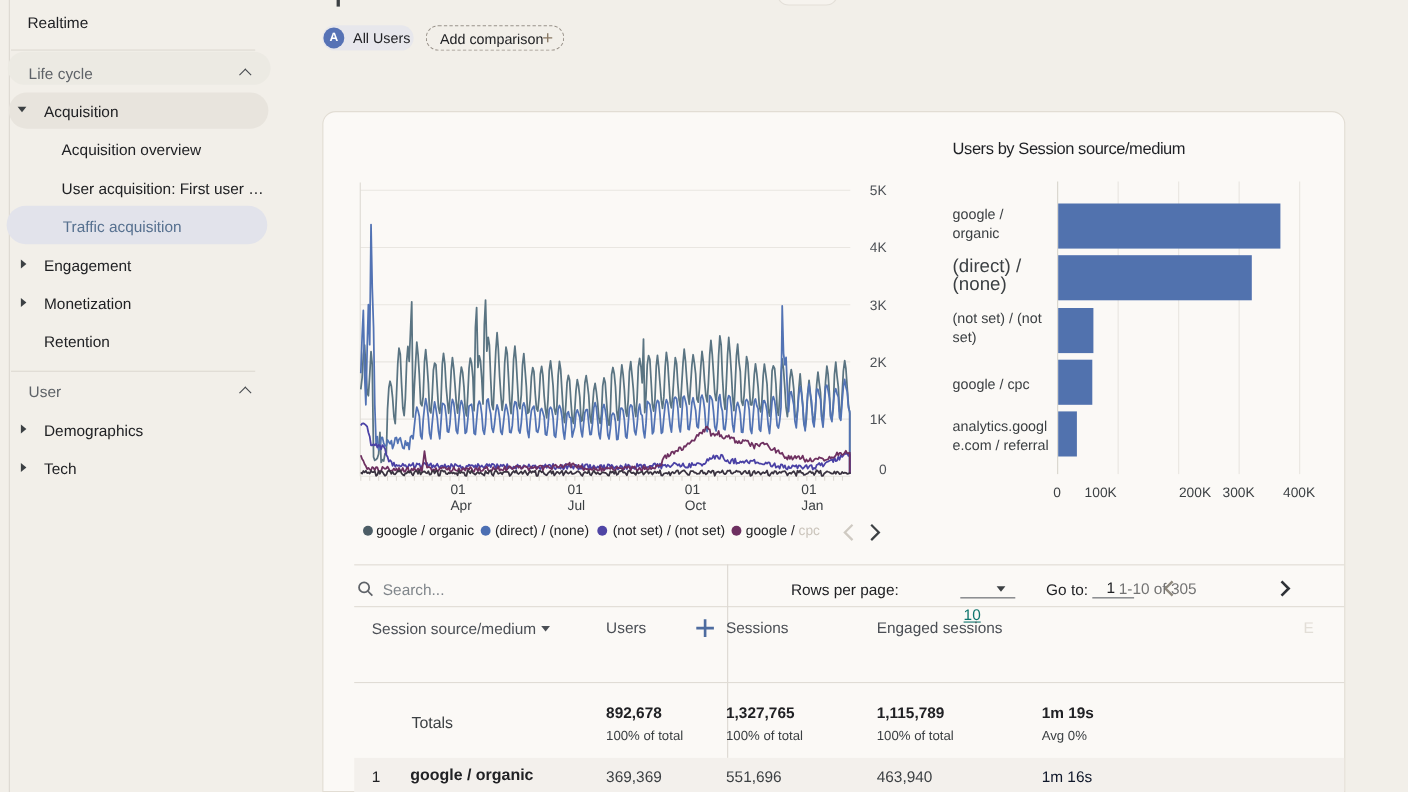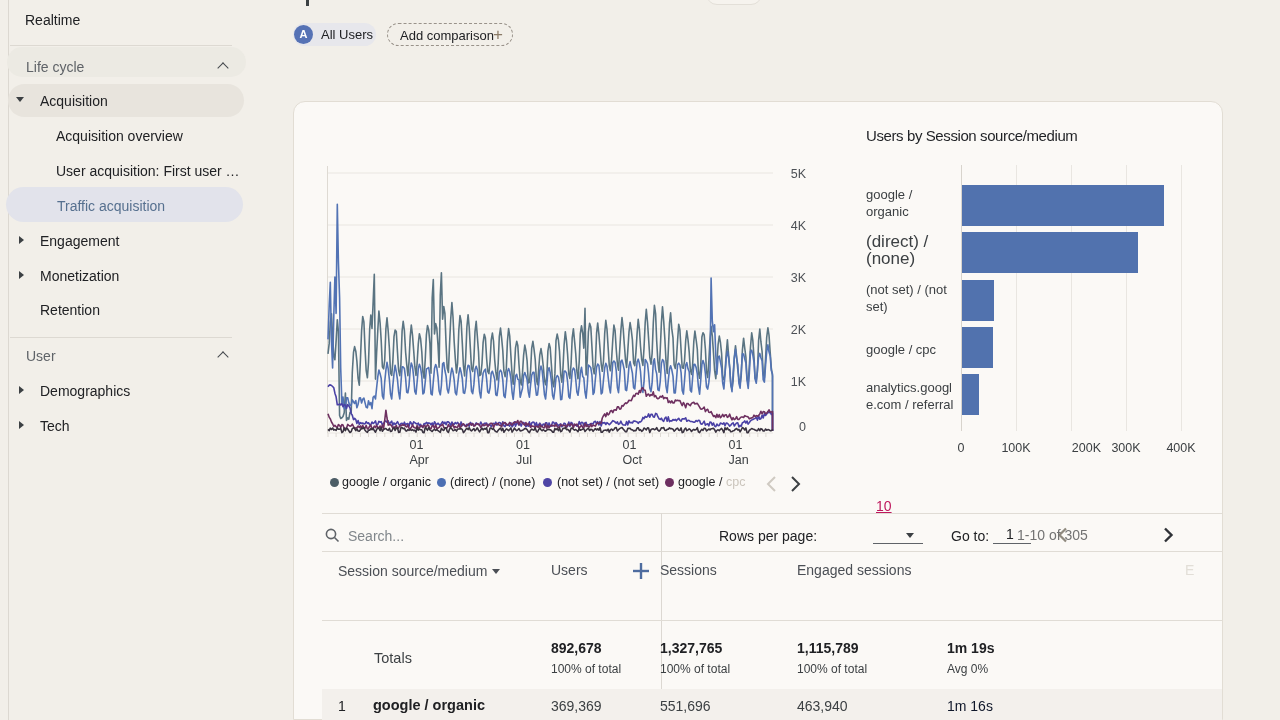--- a/index.html
+++ b/index.html
@@ -169,40 +169,40 @@
 <div class="abs" style="left:1016px; top:165px; width:1px; height:266px; background:#e9e6e1;"></div>
 <div class="abs" style="left:1071px; top:165px; width:1px; height:266px; background:#e9e6e1;"></div>
 <div class="abs" style="left:1126px; top:165px; width:1px; height:266px; background:#e9e6e1;"></div>
 <div class="abs" style="left:1181px; top:165px; width:1px; height:266px; background:#e9e6e1;"></div>
 <div class="abs" style="left:962px; top:184.5px; width:202px; height:41px; background:#5172ae;"></div>
 <div class="abs" style="left:962px; top:231.5px; width:176px; height:41px; background:#5172ae;"></div>
 <div class="abs" style="left:962px; top:280px; width:32px; height:41px; background:#5172ae;"></div>
 <div class="abs" style="left:962px; top:326.5px; width:30.5px; height:41px; background:#5172ae;"></div>
 <div class="abs" style="left:962px; top:373.5px; width:16.5px; height:41px; background:#5172ae;"></div>
 <div class="abs" style="left:931px; top:441px; width:60px; text-align:center; font-size:12.5px; color:#3c4043;">0</div>
-<div class="abs" style="left:986px; top:441px; width:60px; text-align:center; font-size:12.5px; color:#3c4043;">100K</div>
+<div class="abs" style="left:986px; top:441px; width:60px; font-size:12.5px; color:#3c4043;">100K</div>
 <div class="abs" style="left:1041px; top:441px; width:60px; text-align:right; font-size:12.5px; color:#3c4043;">200K</div>
 <div class="abs" style="left:1096px; top:441px; width:60px; text-align:center; font-size:12.5px; color:#3c4043;">300K</div>
 <div class="abs" style="left:1151px; top:441px; width:60px; text-align:center; font-size:12.5px; color:#3c4043;">400K</div>
 <div class="abs" style="left:866px; top:186px; width:100px; font-size:13px; line-height:17px; color:#3c4043;">google /<br>organic</div>
 <div class="abs" style="left:866px; top:233px; width:100px; font-size:17px; line-height:17px; color:#3c4043;">(direct) /<br>(none)</div>
 <div class="abs" style="left:866px; top:281px; width:100px; font-size:13px; line-height:17px; color:#3c4043;">(not set) / (not<br>set)</div>
 <div class="abs" style="left:866px; top:341px; width:100px; font-size:13px; line-height:17px; color:#3c4043;">google / cpc</div>
 <div class="abs" style="left:866px; top:379px; width:100px; font-size:13px; line-height:17px; color:#3c4043;">analytics.googl<br>e.com / referral</div>
 
 <div class="abs" style="left:322px; top:513px; width:900px; height:1px; background:#e0dcd5;"></div>
 <svg class="abs" style="left:325px; top:528px;" width="15" height="15" xmlns="http://www.w3.org/2000/svg">
       <circle cx="6" cy="6" r="4.6" fill="none" stroke="#5f6368" stroke-width="1.6"></circle>
       <line x1="9.5" y1="9.5" x2="13.5" y2="13.5" stroke="#5f6368" stroke-width="1.6"></line>
     </svg>
 <div class="abs" style="left:348px; top:528px; font-size:14px; color:#80868b;">Search...</div>
 <div class="abs" style="left:322px; top:551px; width:900px; height:1px; background:#e0dcd5;"></div>
 <div class="abs num" style="left:719px; top:528px; width:150px; font-size:14px; color:#202124;">Rows per page:</div>
 <div class="abs" style="left:873px; top:543px; width:50px; height:1px; background:#5f6368;"></div>
-<div class="abs" style="left:876px; top:498px; font-size:14px; color:#be185d;text-decoration:underline;">10</div>
+<div class="abs" style="left:876px; top:551px; font-size:14px; color:#0f766e;text-decoration:underline;">10</div>
 <div class="abs tri-d" style="left:906px; top:533px;"></div>
 <div class="abs" style="left:951px; top:528px; font-size:14px; color:#202124;">Go to:</div>
 <div class="abs" style="left:993px; top:543px; width:38px; height:1px; background:#5f6368;"></div>
 <div class="abs" style="left:1006px; top:526px; font-size:14px; color:#202124;">1</div>
 <svg class="abs" style="left:1055px; top:526px;" width="18" height="18" xmlns="http://www.w3.org/2000/svg">
       <path d="M11 2.5 L4.5 9 L11 15.5" fill="none" stroke="#8f897e" stroke-width="2.2"></path>
     </svg>
 <div class="abs" style="left:1017px; top:527px; font-size:14px; color:#737373;">1-10 of 305</div>
 <svg class="abs" style="left:1158px; top:526px;" width="18" height="18" xmlns="http://www.w3.org/2000/svg">
       <path d="M7 2.5 L13.5 9 L7 15.5" fill="none" stroke="#2f3237" stroke-width="2.4"></path>

